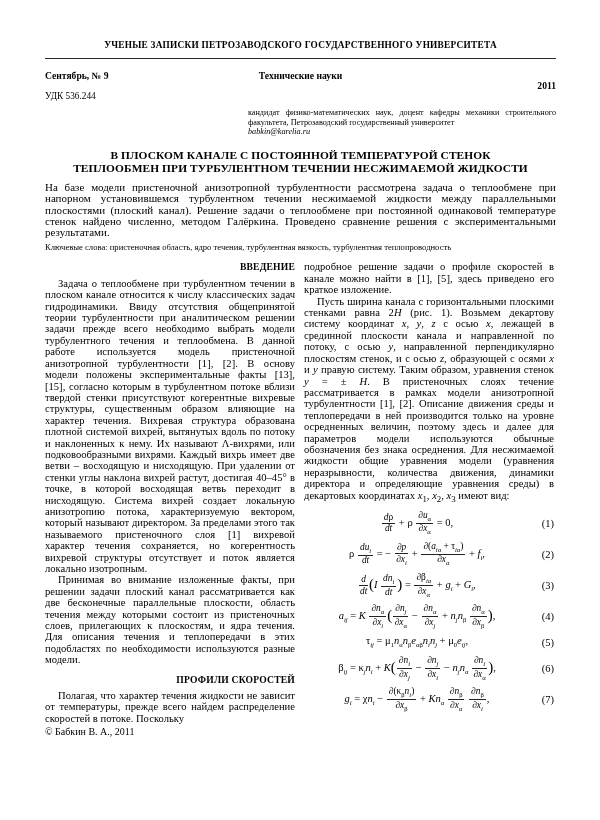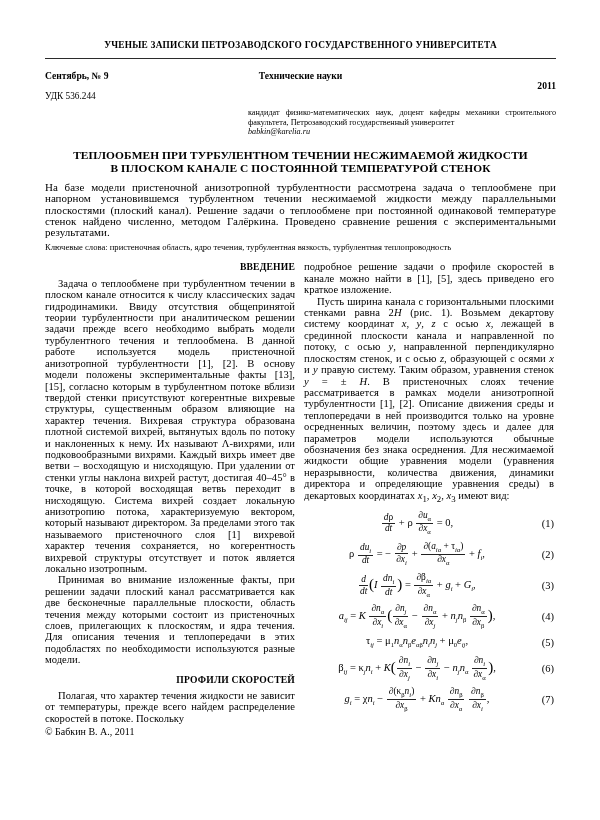--- a/index.html
+++ b/index.html
@@ -61,22 +61,22 @@
   </div>
 
   <div class="udk">УДК 536.244</div>
 
   <div class="author-block">
     <div class="author-affiliation">кандидат физико-математических наук, доцент кафедры механики строительного факультета, Петрозаводский государственный университет</div>
     <div class="author-email">babkin@karelia.ru</div>
   </div>
 
   <div class="article-title">
+    <div>В ПЛОСКОМ КАНАЛЕ С ПОСТОЯННОЙ ТЕМПЕРАТУРОЙ СТЕНОК</div>
     <div>ТЕПЛООБМЕН ПРИ ТУРБУЛЕНТНОМ ТЕЧЕНИИ НЕСЖИМАЕМОЙ ЖИДКОСТИ</div>
-    <div>В ПЛОСКОМ КАНАЛЕ С ПОСТОЯННОЙ ТЕМПЕРАТУРОЙ СТЕНОК</div>
   </div>
 
   <div class="abstract">На базе модели пристеночной анизотропной турбулентности рассмотрена задача о теплообмене при напорном установившемся турбулентном течении несжимаемой жидкости между параллельными плоскостями (плоский канал). Решение задачи о теплообмене при постоянной одинаковой температуре стенок найдено численно, методом Галёркина. Проведено сравнение решения с экспериментальными результатами.</div>
 
   <div class="keywords">Ключевые слова: пристеночная область, ядро течения, турбулентная вязкость, турбулентная теплопроводность</div>
 
   <div class="columns">
 
     <div class="col">
       <div class="col-heading">ВВЕДЕНИЕ</div>

